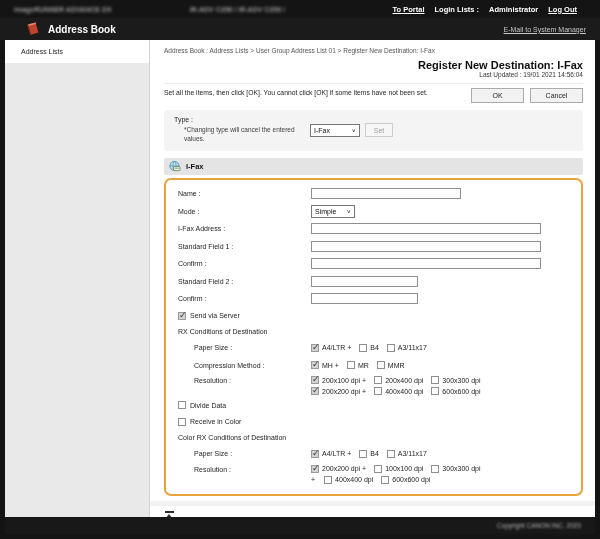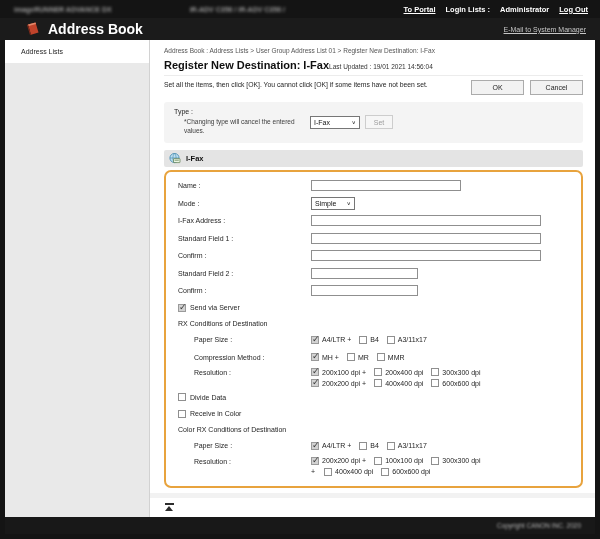--- a/index.html
+++ b/index.html
@@ -1,40 +1,40 @@
 <!DOCTYPE html>
 <html><head>
 <meta charset="utf-8">
 <style>
   * { box-sizing: border-box; margin: 0; padding: 0; }
   html,body { width:600px; height:539px; background:#000; }
   body { font-family:"Liberation Sans", sans-serif; }
   #screen { position:relative; width:600px; height:539px; background:#141414; overflow:hidden; }
 
   
-  .topbar { position:absolute; top:0; left:0; right:0; height:18px; display:flex; align-items:center; padding:0 12px 0 14px; }
+  .topbar { position:absolute; top:0; left:0; right:11px; height:18px; display:flex; align-items:center; padding:0 12px 0 14px; }
   .blurred { filter:blur(1.6px); color:#9a9a9a; font-size:7px; font-weight:bold; white-space:nowrap; user-select:none; }
   .dev-name { margin-left:78px; }
   .top-right { margin-left:auto; display:flex; align-items:center; gap:10px; font-size:7.5px; font-weight:bold; color:#fff; white-space:nowrap; }
   .toplink { text-decoration:underline; cursor:pointer; }
 
   
   .appbar { position:absolute; top:18px; left:0; right:0; height:22px; background:#1b1b1b; display:flex; align-items:center; padding:0 14px 0 25px; }
   .book-icon { width:15px; height:14px; margin-right:8px; flex:none; }
-  .app-title { font-size:14px; font-weight:bold; color:#fff; }
+  .app-title { font-size:10px; font-weight:bold; color:#fff; }
   .mail-link { margin-left:auto; font-size:7px; color:#c6c6c6; text-decoration:underline; cursor:pointer; }
 
   
   .bodywrap { position:absolute; top:40px; left:5px; right:5px; bottom:22px; background:#fff; display:flex; }
   .sidebar { width:145px; flex:none; background:#e9e9e9; border-right:1px solid #d2d2d2; }
   .side-item { height:23px; background:#fff; display:flex; align-items:center; padding-left:16px; font-size:7px; color:#1f1f1f; cursor:pointer; }
   .main { flex:1; position:relative; padding:0 12px 0 14px; overflow:hidden; }
 
   .breadcrumb { margin-top:7px; font-size:6.5px; color:#555; white-space:nowrap; }
-  .titlerow { display:flex; justify-content:flex-start; align-items:flex-end; margin-top:5px; padding-bottom:4px; border-bottom:1px solid #ececec; }
+  .titlerow { display:flex; justify-content:flex-start; align-items:flex-end; margin-top:5px; padding-bottom:4px; border-bottom:1px solid #ececec;flex-direction:column; }
   .page-title { font-size:11px; font-weight:bold; color:#0f0f0f; }
   .last-updated { font-size:6.5px; color:#333; padding-bottom:1px; }
 
   .instrrow { display:flex; align-items:flex-start; margin-top:4px; }
   .instr { width:300px; font-size:6.8px; color:#1e1e1e; line-height:1.4; }
   .btns { margin-left:auto; display:flex; gap:6px; }
   .btn { width:53px; height:15px; background:#f2f2f2; border:1px solid #ababab; font-size:7px; color:#1e1e1e; display:flex; align-items:center; justify-content:center; cursor:pointer; }
 
   .type-panel { margin-top:7px; height:41px; background:#f4f4f4; border-radius:3px; padding:6px 10px; position:relative; }
   .type-label { font-size:7px; color:#1e1e1e; }

